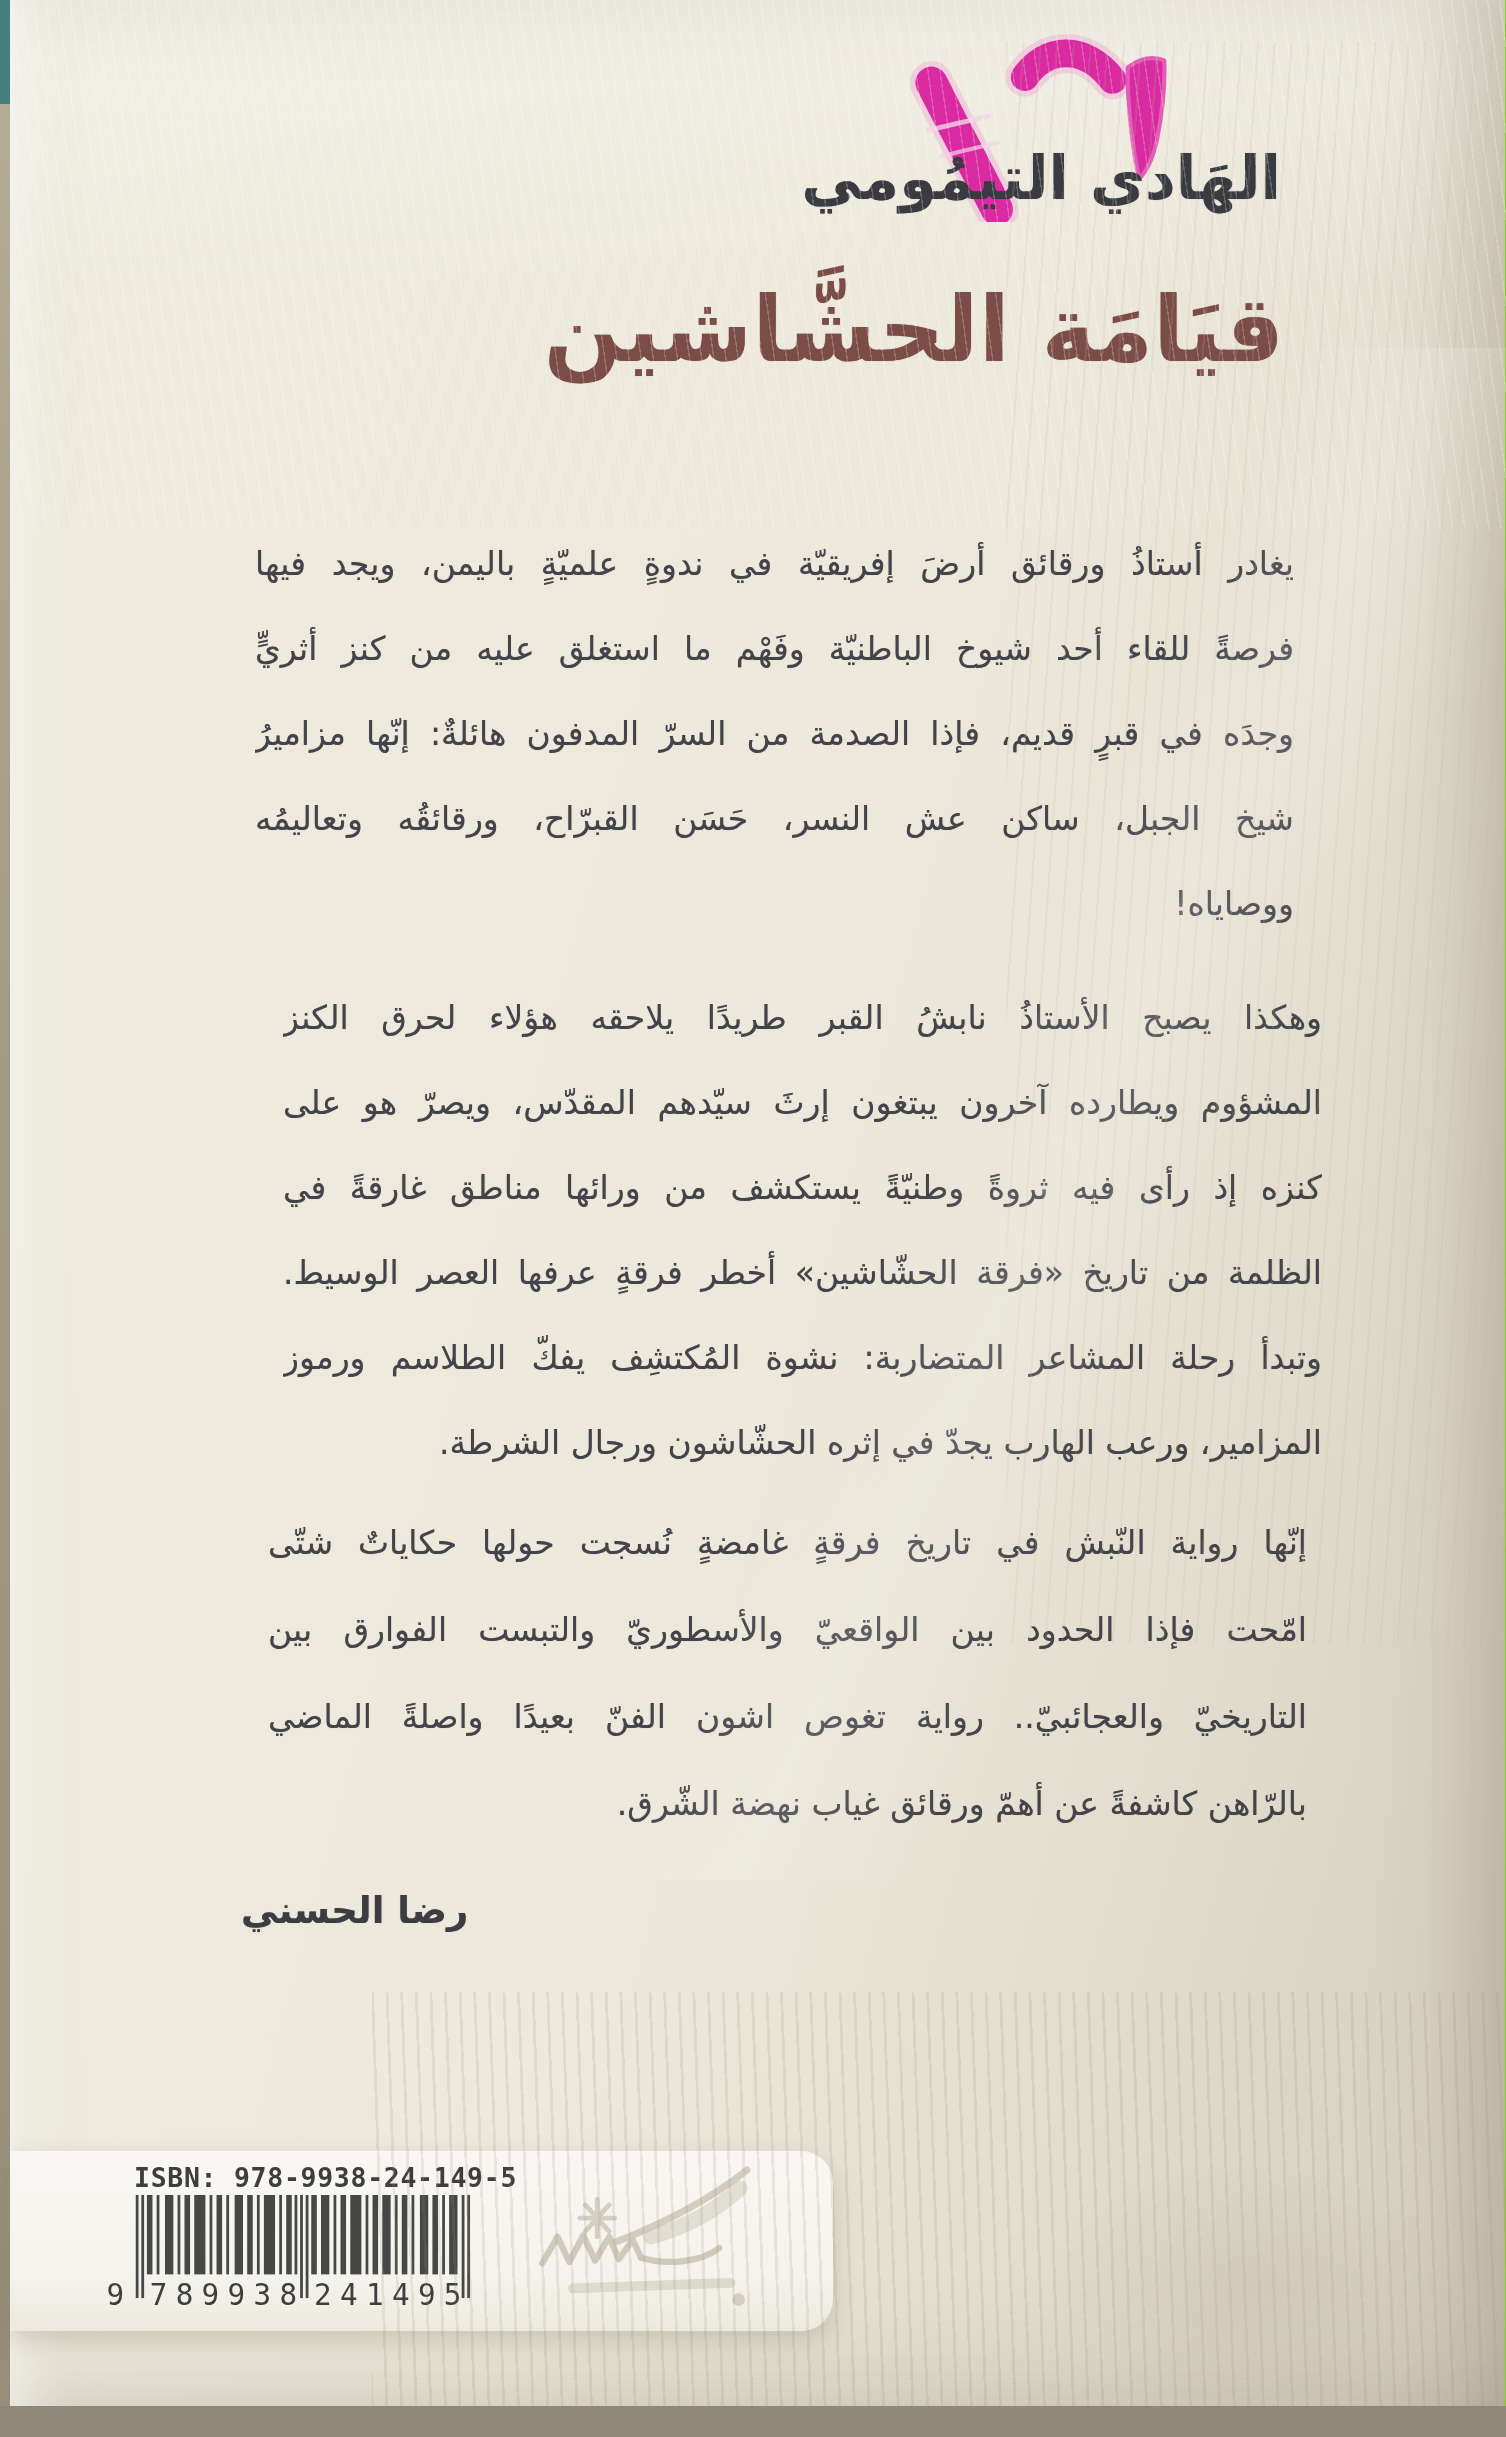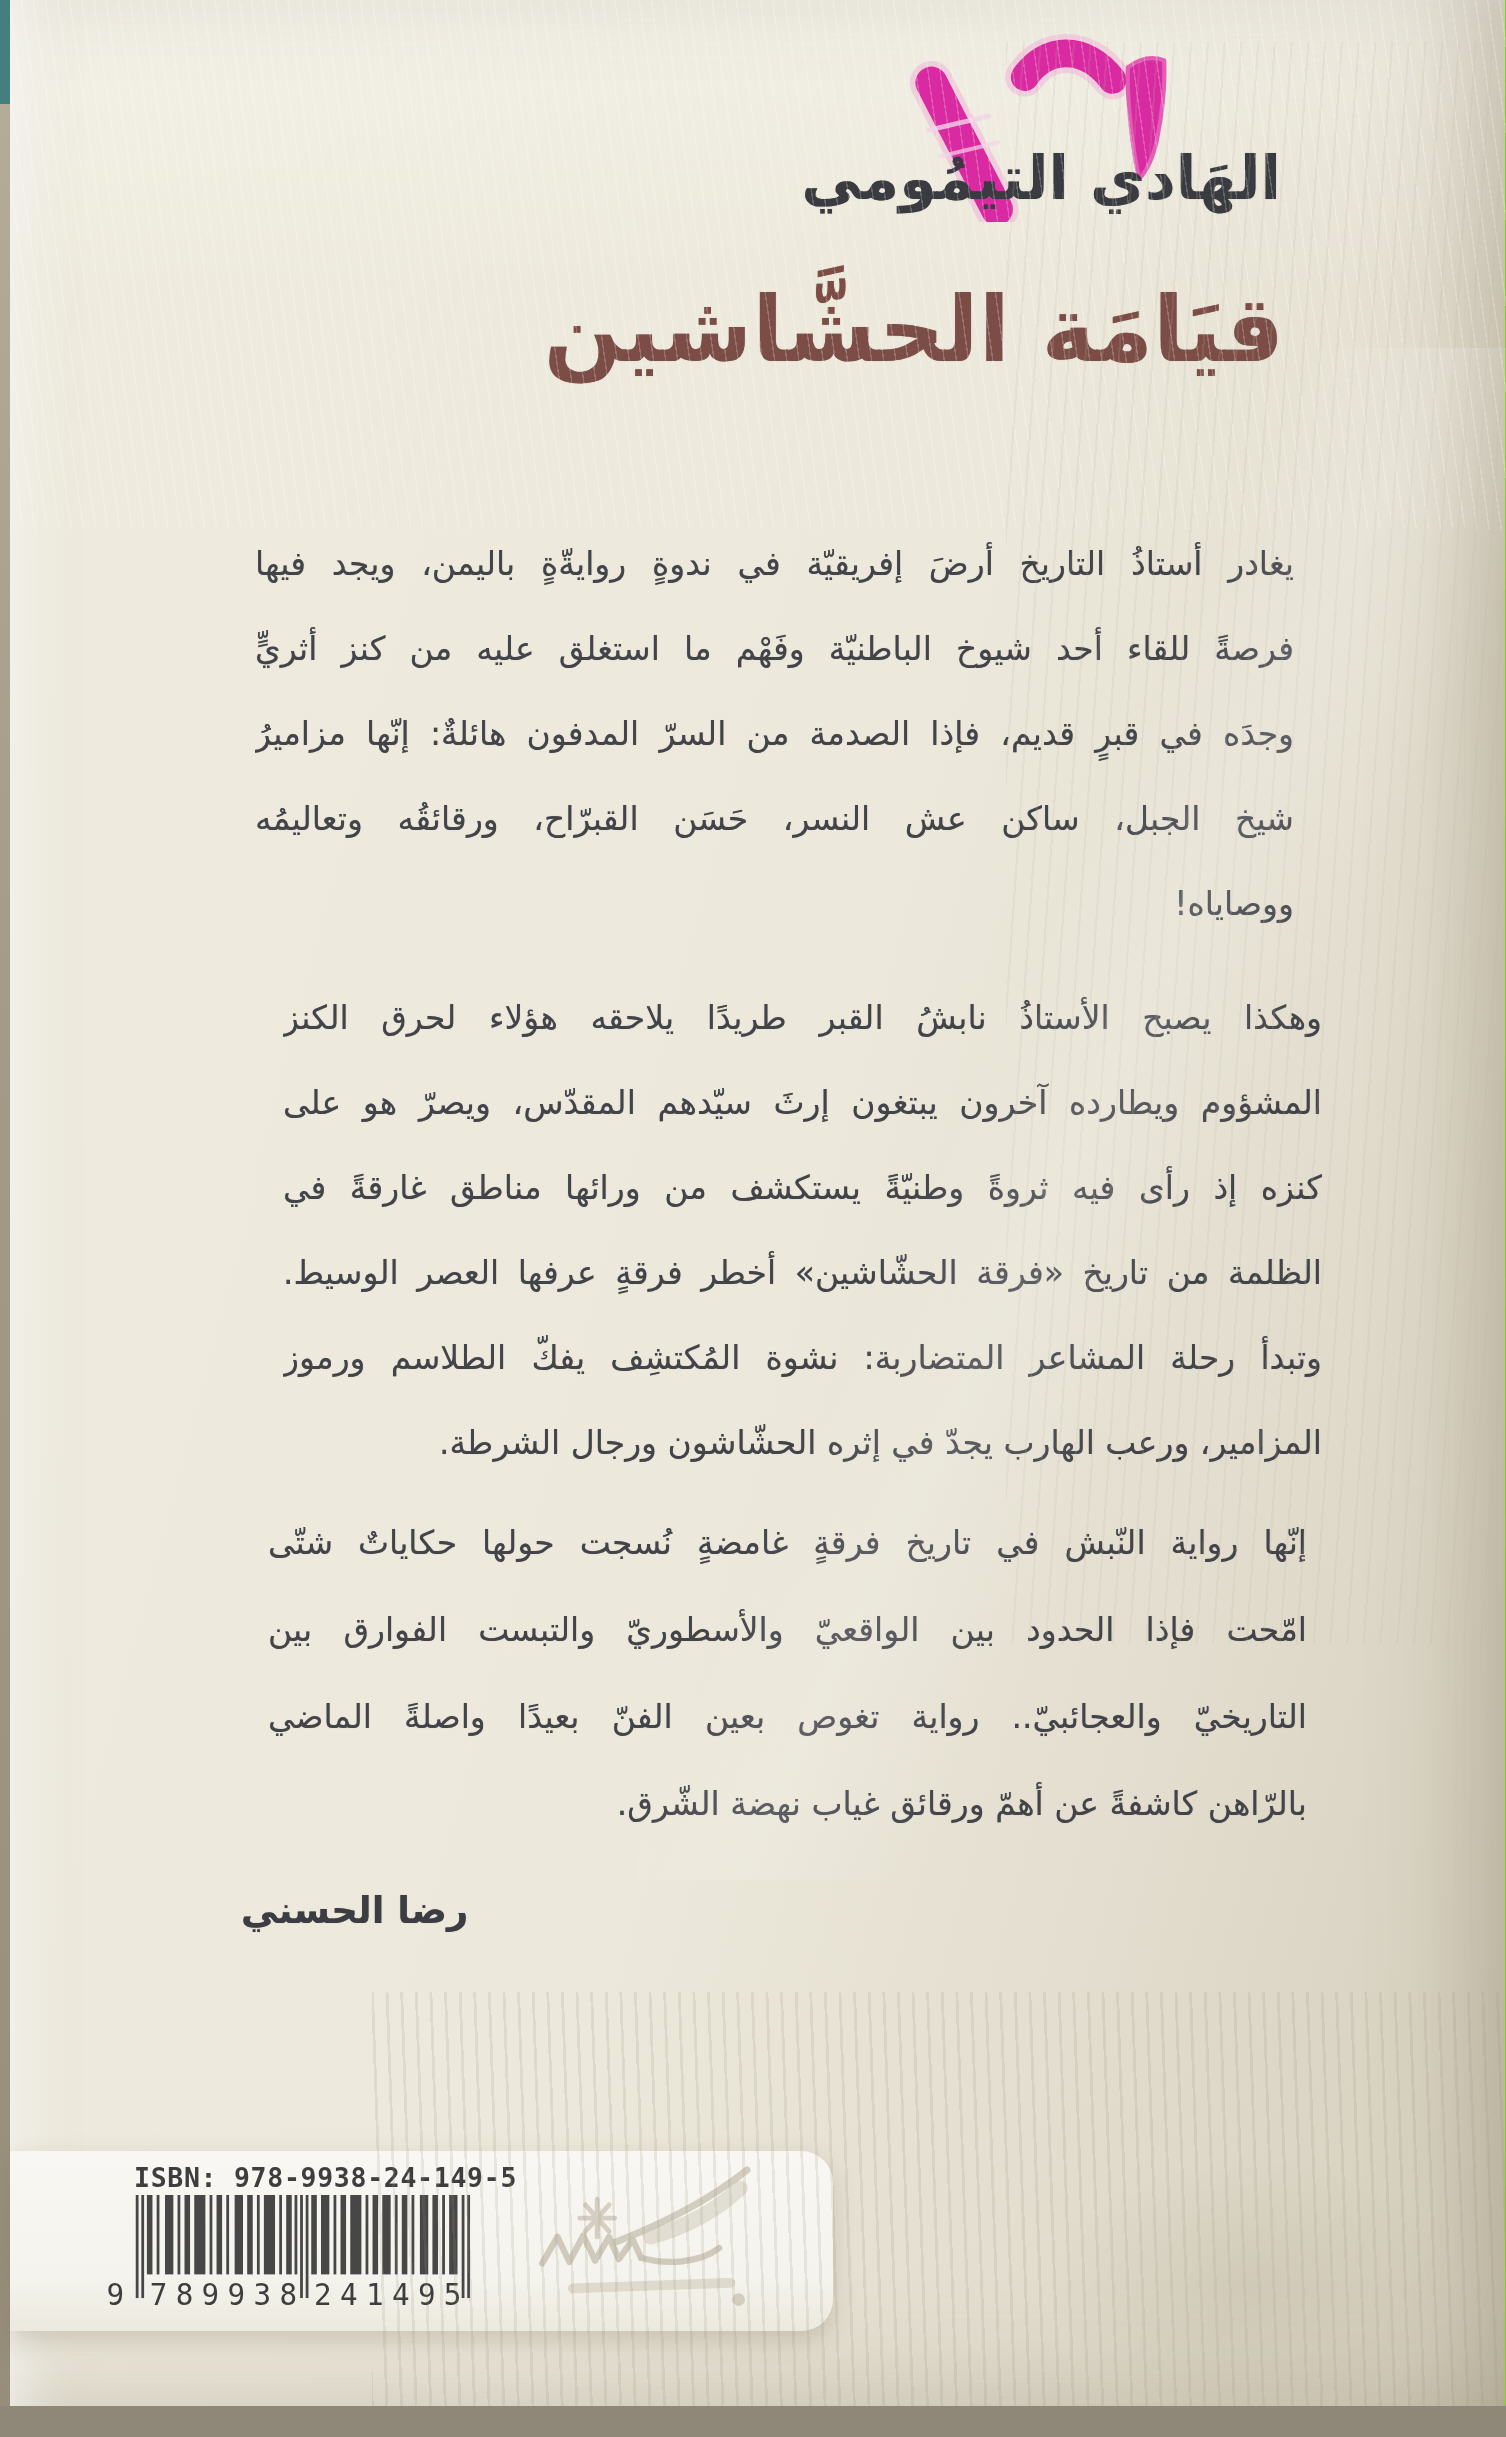--- a/index.html
+++ b/index.html
@@ -105,40 +105,40 @@
         <path d="M314,78 Q340,58 366,68 C368,110 362,150 356,180 Q348,220 330,238 C322,200 312,130 314,78 Z" fill="#d7219e" stroke="#e355b4" stroke-width="6" opacity="0.95"></path>
         <path d="M28,168 l86,-20" stroke="#f3d3e8" stroke-width="7" opacity="0.8"></path>
         <path d="M44,206 l84,-20" stroke="#f3d3e8" stroke-width="6" opacity="0.7"></path>
       </g>
     </svg>
 
     <div class="author">الهَادي التيمُومي</div>
     <div class="title">قيَامَة الحشَّاشين</div>
 
     <div class="para para-1">
-      <div class="line">يغادر أستاذُ التاريخ أرضَ إفريقيّة في ندوةٍ روايةّةٍ باليمن، ويجد فيها</div>
+      <div class="line">يغادر أستاذُ ورقائق أرضَ إفريقيّة في ندوةٍ علميّةٍ باليمن، ويجد فيها</div>
       <div class="line">فرصةً للقاء أحد شيوخ الباطنيّة وفَهْم ما استغلق عليه من كنز أثريٍّ</div>
       <div class="line">وجدَه في قبرٍ قديم، فإذا الصدمة من السرّ المدفون هائلةٌ: إنّها مزاميرُ</div>
       <div class="line">شيخ الجبل، ساكن عش النسر، حَسَن القبرّاح، ورقائقُه وتعاليمُه</div>
       <div class="line end">ووصاياه!</div>
     </div>
 
     <div class="para para-2">
       <div class="line">وهكذا يصبح الأستاذُ نابشُ القبر طريدًا يلاحقه هؤلاء لحرق الكنز</div>
       <div class="line">المشؤوم ويطارده آخرون يبتغون إرثَ سيّدهم المقدّس، ويصرّ هو على</div>
       <div class="line">كنزه إذ رأى فيه ثروةً وطنيّةً يستكشف من ورائها مناطق غارقةً في</div>
       <div class="line">الظلمة من تاريخ «فرقة الحشّاشين» أخطر فرقةٍ عرفها العصر الوسيط.</div>
       <div class="line">وتبدأ رحلة المشاعر المتضاربة: نشوة المُكتشِف يفكّ الطلاسم ورموز</div>
       <div class="line end">المزامير، ورعب الهارب يجدّ في إثره الحشّاشون ورجال الشرطة.</div>
     </div>
 
     <div class="para para-3">
       <div class="line">إنّها رواية النّبش في تاريخ فرقةٍ غامضةٍ نُسجت حولها حكاياتٌ شتّى</div>
       <div class="line">امّحت فإذا الحدود بين الواقعيّ والأسطوريّ والتبست الفوارق بين</div>
-      <div class="line">التاريخيّ والعجائبيّ.. رواية تغوص بعين الفنّ بعيدًا واصلةً الماضي</div>
+      <div class="line">التاريخيّ والعجائبيّ.. رواية تغوص اشون الفنّ بعيدًا واصلةً الماضي</div>
       <div class="line end">بالرّاهن كاشفةً عن أهمّ ورقائق غياب نهضة الشّرق.</div>
     </div>
 
     <div class="reviewer">رضا الحسني</div>
 
     <div class="isbn-strip"></div>
     <div class="isbn-text">ISBN: 978-9938-24-149-5</div>
 
     <svg class="barcode" viewBox="0 0 580 168">
       <g fill="#474747">

